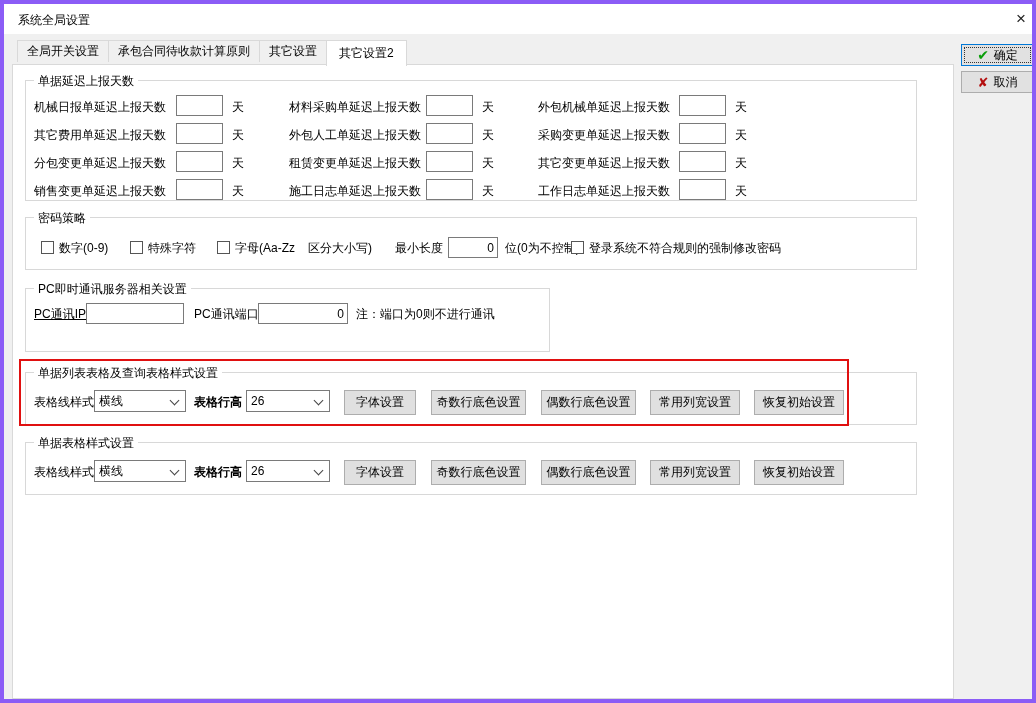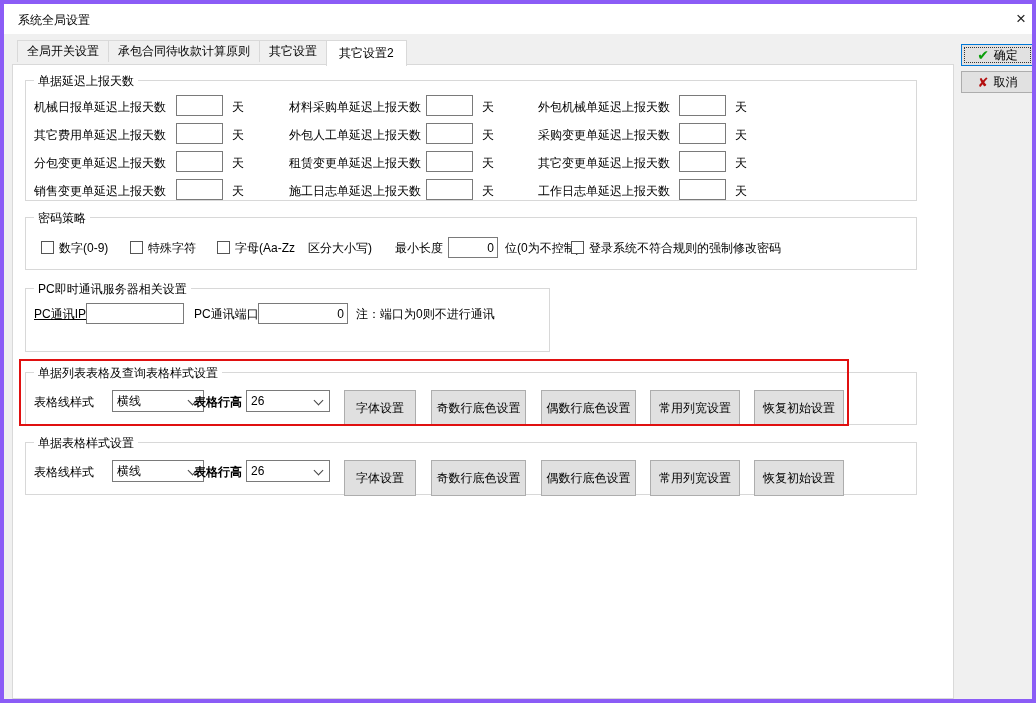--- a/index.html
+++ b/index.html
@@ -62,26 +62,26 @@
   .cb { position:absolute; width:13px; height:13px; border:1px solid #555; background:#fff; }
   .plabel { position:absolute; white-space:nowrap; }
 
   
   .combo { position:absolute; height:22px; border:1px solid #7a7a7a; background:#fff;
            display:flex; align-items:center; padding-left:4px; }
   .combo .chev { position:absolute; right:7px; top:6px; width:7px; height:7px;
                  border-right:1px solid #444; border-bottom:1px solid #444; transform:rotate(45deg); }
 
   
-  .win-btn { position:absolute; top:17px; height:36px; background:#e0e0e0; border:1px solid #adadad;
+  .win-btn { position:absolute; top:17px; height:25px; background:#e0e0e0; border:1px solid #adadad;
              display:flex; align-items:center; justify-content:center; white-space:nowrap; font-size:12px; }
   .b0 { left:318px; width:72px; } .b1 { left:405px; width:95px; } .b2 { left:515px; width:95px; }
   .b3 { left:624px; width:90px; } .b4 { left:728px; width:90px; }
   .srow-lbl1 { position:absolute; left:8px; top:21px; white-space:nowrap; }
-  .srow-combo1 { left:68px; top:17px; width:92px;margin-left:18px; }
+  .srow-combo1 { left:68px; top:17px; width:92px; }
   .srow-lbl2 { position:absolute; left:168px; top:21px; white-space:nowrap;font-weight:bold; }
   .srow-combo2 { left:220px; top:17px; width:84px; }
 
   
   .highlight-rect { position:absolute; left:6px; top:294px; width:830px; height:67px;
                     border:2px solid #e01010; z-index:5; pointer-events:none; }
 </style>
 </head>
 <body>
 

